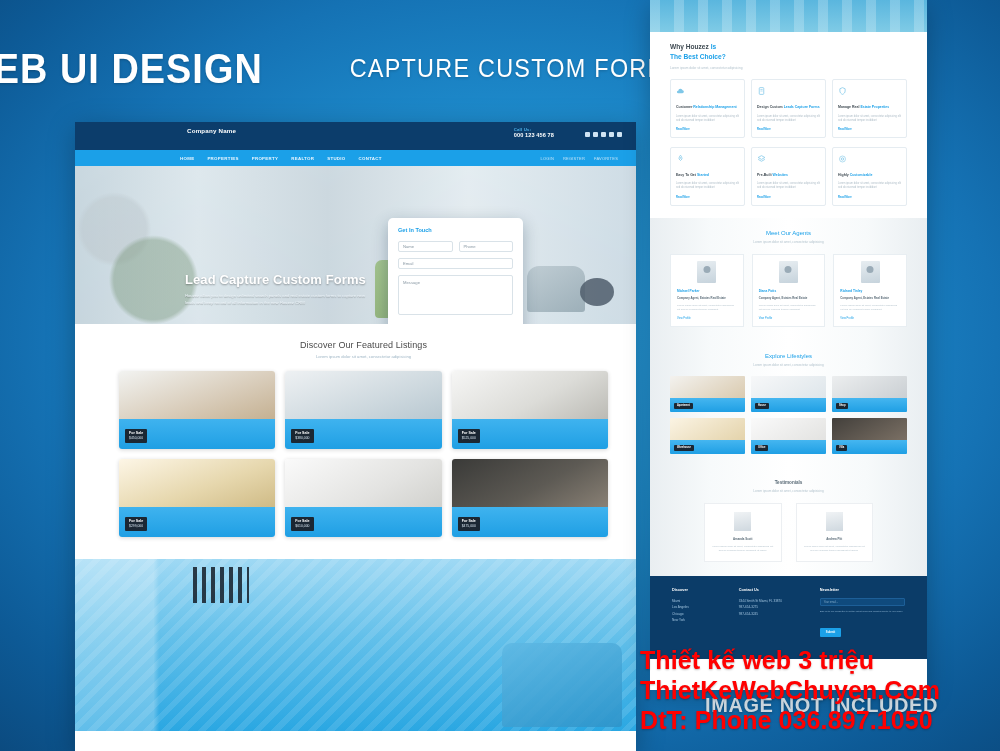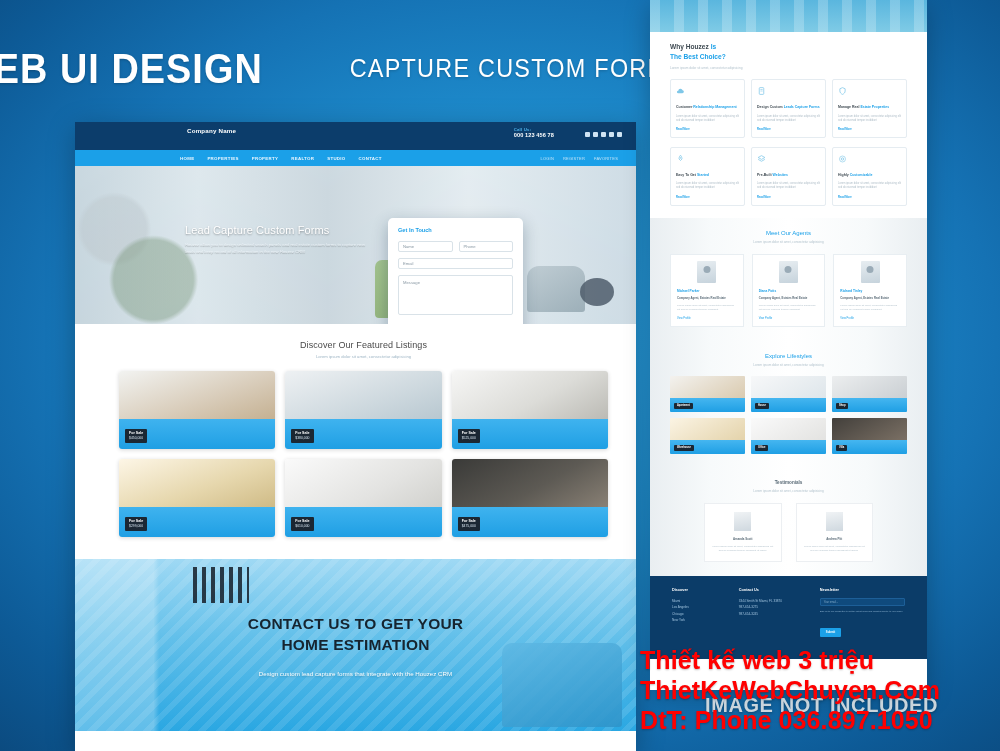--- a/index.html
+++ b/index.html
@@ -58,22 +58,22 @@
       radial-gradient(circle at 7% 40%, rgba(190,200,205,.5) 0 6%, transparent 7%),
       linear-gradient(90deg,#c8d7df 0%,#dfe9ee 22%,#cdd9e0 45%,#e6eef2 70%,#cfdde6 100%);
   }
   .hero-sofa { position:absolute; left:300px; bottom:6px; width:135px; height:58px;
     background:linear-gradient(160deg,#9bbf7f,#7da35f); border-radius:7px 7px 4px 4px; opacity:.85; }
   .hero-chair { position:absolute; left:452px; bottom:12px; width:58px; height:46px;
     background:linear-gradient(150deg,#b9c7ce,#8fa3ad); border-radius:12px 12px 3px 3px; opacity:.8; }
   .hero-knot { position:absolute; left:505px; bottom:18px; width:34px; height:28px;
     background:#4f5d6b; border-radius:50%; opacity:.85; }
   .hero-txt { position:absolute; left:110px; top:58px; width:190px; }
-  .hero-h { color:#ffffff; font-size:11px; font-weight:normal; letter-spacing:.1px;
-            text-shadow:0 1px 2px rgba(0,0,0,.35); }
+  .hero-h { color:#ffffff; font-size:13px; font-weight:bold; letter-spacing:.1px;
+            text-shadow:0 1px 2px rgba(0,0,0,.35);margin-top:48px; }
   .hero-p { color:#eef5fa; font-size:4.2px; line-height:1.72; margin-top:5px;
             text-shadow:0 1px 1px rgba(0,0,0,.3); }
 
   .formcard { position:absolute; left:313px; top:52px; width:135px; height:120px;
     background:#ffffff; border-radius:5px; box-shadow:0 5px 16px rgba(10,40,70,.3); padding:9px 10px; }
   .formcard h4 { color:#1ba0e8; font-size:5.6px; font-weight:bold; margin-bottom:8px; }
   .frow { display:flex; gap:6px; margin-bottom:6px; }
   .fin { flex:1; height:11px; border:1px solid #d9e2e8; border-radius:2px;
          font-size:4.2px; color:#8a99a4; padding:0 4px; display:flex; align-items:center; }
   .fta { height:40px; border:1px solid #d9e2e8; border-radius:2px; font-size:4.2px;
@@ -297,25 +297,20 @@
             <s>$475,000</s>
           </div>
         </div>
       </div>
     </div>
 
     <div class="cta">
       <div class="cta-ph"></div>
       <div class="cta-zig"></div>
       <div class="cta-sofa"></div>
-      <div class="cta-txt">
-        <div class="cta-h">CONTACT US TO GET YOUR</div>
-        <div class="cta-h">HOME ESTIMATION</div>
-        <div class="cta-p">Design custom lead capture forms that integrate with the Houzez CRM</div>
-      </div>
     </div>
   </div>
 
   <div class="mock-right">
 
     <div class="r-hero"></div>
 
     <div class="r-sec">
       <div class="r-h">
         <span>Why Houzez </span><em>Is</em><br>

